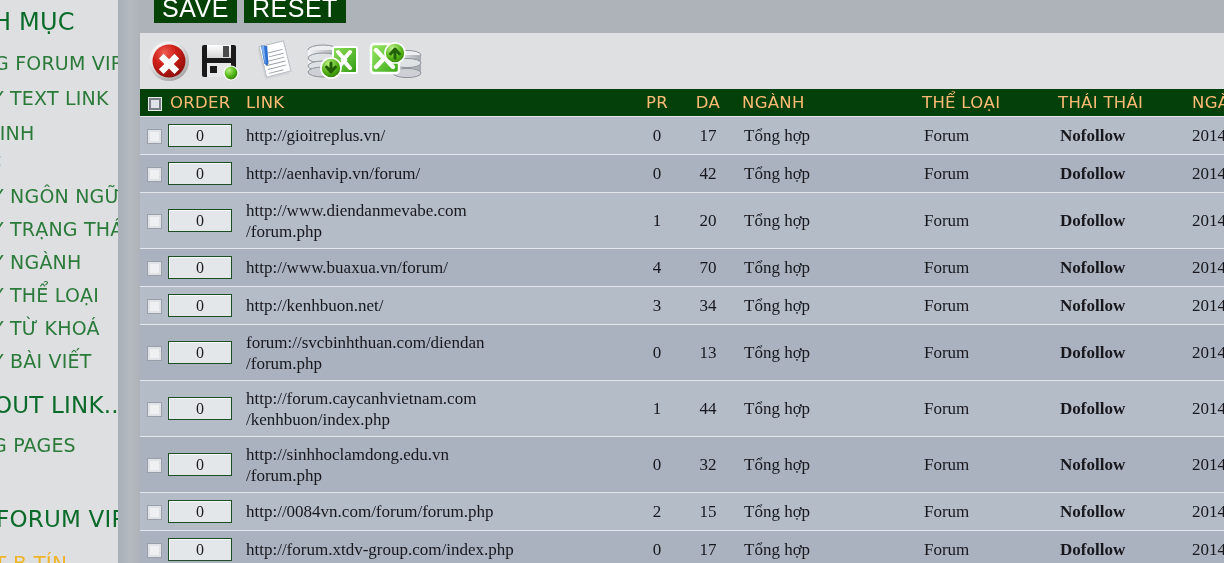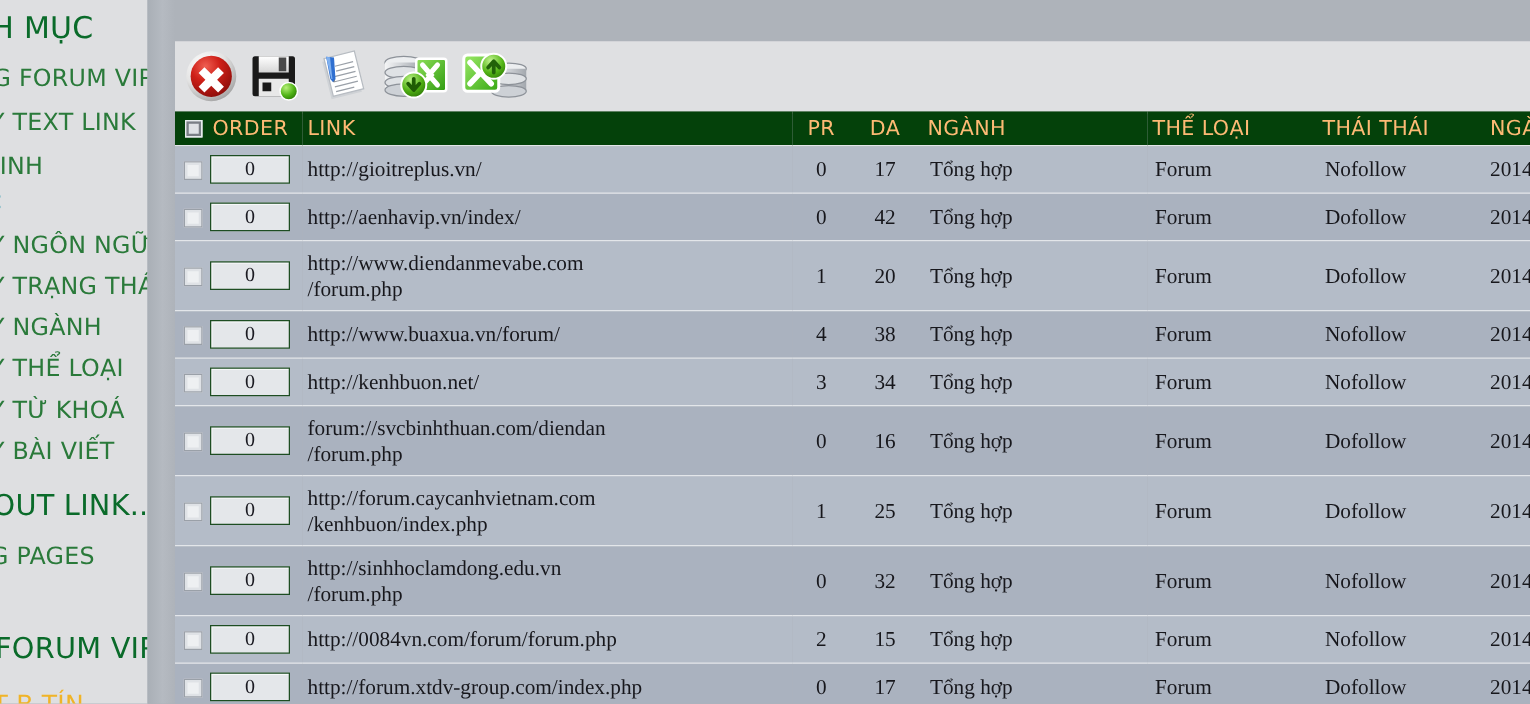--- a/index.html
+++ b/index.html
@@ -94,21 +94,21 @@
   tbody td{
     padding:0;border-top:1px solid #e3e6ea;
     color:#17171c;font-size:17px;vertical-align:middle;
     font-family:"Liberation Serif", serif;
   }
   tbody td.c-chk{text-align:center;}
   tbody td.c-link{padding-left:4px;line-height:21px;}
   tbody td.c-pr,tbody td.c-da{text-align:center;}
   tbody td.c-nganh{padding-left:8px;}
   tbody td.c-theloai{padding-left:6px;}
-  tbody td.c-trangthai{padding-left:8px;}
+  tbody td.c-trangthai{padding-left:8px;font-weight:bold;}
   tbody td.c-ngay{padding-left:4px;}
   tr.h1 td{height:37px;}
   tr.h2 td{height:55px;}
 
   .row-chk{
     width:13px;height:13px;display:inline-block;
     background:#eef0f2;border:1px solid #9aa0a8;
     box-shadow:inset 0 0 0 2px #dfe2e6;
     vertical-align:middle;cursor:pointer;
   }
@@ -143,20 +143,24 @@
       <div class="side-item" style="top: 284px; left: -8px; font-size: 19px; color: rgb(42, 122, 58);">Y THỂ LOẠI</div>
       <div class="side-item" style="top: 317px; left: -8px; font-size: 19px; color: rgb(42, 122, 58);">Y TỪ KHOÁ</div>
       <div class="side-item" style="top: 350px; left: -8px; font-size: 19px; color: rgb(42, 122, 58);">Y BÀI VIẾT</div>
       <div class="side-item" style="top: 392px; left: -6px; font-size: 23px; color: rgb(10, 107, 42);">OUT LINK...</div>
       <div class="side-item" style="top: 434px; left: -8px; font-size: 19px; color: rgb(42, 122, 58);">G PAGES</div>
       <div class="side-item" style="top: 506px; left: -4px; font-size: 23px; color: rgb(10, 107, 42);">FORUM VIP</div>
       <div class="side-item" style="top: 551px; left: -6px; font-size: 20px; color: rgb(240, 180, 40);">T B TÍN</div>
     </div>
   <div id="sidebar-edge"></div>
 
+  <div id="topbar">
+    <button class="tbtn" id="save-button">SAVE</button>
+    <button class="tbtn" id="reset-button">RESET</button>
+  </div>
 
   <div id="toolbar">
 
     <button class="tool" id="tool-delete">
       <svg width="46" height="46" viewBox="0 0 46 46">
         <defs>
           <radialGradient id="gDelOuter" cx="35%" cy="28%" r="80%">
             <stop offset="0%" stop-color="#ffffff"></stop>
               <stop offset="55%" stop-color="#e3e3e3"></stop>
             <stop offset="100%" stop-color="#9d9d9d"></stop>
@@ -308,21 +312,21 @@
             <td class="c-da">17</td>
             <td class="c-nganh">Tổng hợp</td>
             <td class="c-theloai">Forum</td>
             <td class="c-trangthai">Nofollow</td>
             <td class="c-ngay">2014-05-23</td>
           </tr>
           <tr class="alt h1">
             <td class="c-chk"><span class="row-chk"></span></td>
             <td class="c-order"><input class="order-input" type="text" value="0" style=""></td>
             <td class="c-link">
-              <div>http://aenhavip.vn/index/</div>
+              <div>http://aenhavip.vn/forum/</div>
             </td>
             <td class="c-pr">0</td>
             <td class="c-da">42</td>
             <td class="c-nganh">Tổng hợp</td>
             <td class="c-theloai">Forum</td>
             <td class="c-trangthai">Dofollow</td>
             <td class="c-ngay">2014-05-23</td>
           </tr>
           <tr class="h2">
             <td class="c-chk"><span class="row-chk"></span></td>
@@ -338,21 +342,21 @@
             <td class="c-trangthai">Dofollow</td>
             <td class="c-ngay">2014-05-23</td>
           </tr>
           <tr class="alt h1">
             <td class="c-chk"><span class="row-chk"></span></td>
             <td class="c-order"><input class="order-input" type="text" value="0" style=""></td>
             <td class="c-link">
               <div>http://www.buaxua.vn/forum/</div>
             </td>
             <td class="c-pr">4</td>
-            <td class="c-da">38</td>
+            <td class="c-da">70</td>
             <td class="c-nganh">Tổng hợp</td>
             <td class="c-theloai">Forum</td>
             <td class="c-trangthai">Nofollow</td>
             <td class="c-ngay">2014-05-23</td>
           </tr>
           <tr class="h1">
             <td class="c-chk"><span class="row-chk"></span></td>
             <td class="c-order"><input class="order-input" type="text" value="0" style=""></td>
             <td class="c-link">
               <div>http://kenhbuon.net/</div>
@@ -365,35 +369,35 @@
             <td class="c-ngay">2014-05-23</td>
           </tr>
           <tr class="alt h2">
             <td class="c-chk"><span class="row-chk"></span></td>
             <td class="c-order"><input class="order-input" type="text" value="0" style=""></td>
             <td class="c-link">
               <div>forum://svcbinhthuan.com/diendan</div>
               <div>/forum.php</div>
             </td>
             <td class="c-pr">0</td>
-            <td class="c-da">16</td>
+            <td class="c-da">13</td>
             <td class="c-nganh">Tổng hợp</td>
             <td class="c-theloai">Forum</td>
             <td class="c-trangthai">Dofollow</td>
             <td class="c-ngay">2014-05-23</td>
           </tr>
           <tr class="h2">
             <td class="c-chk"><span class="row-chk"></span></td>
             <td class="c-order"><input class="order-input" type="text" value="0" style=""></td>
             <td class="c-link">
               <div>http://forum.caycanhvietnam.com</div>
               <div>/kenhbuon/index.php</div>
             </td>
             <td class="c-pr">1</td>
-            <td class="c-da">25</td>
+            <td class="c-da">44</td>
             <td class="c-nganh">Tổng hợp</td>
             <td class="c-theloai">Forum</td>
             <td class="c-trangthai">Dofollow</td>
             <td class="c-ngay">2014-05-23</td>
           </tr>
           <tr class="alt h2">
             <td class="c-chk"><span class="row-chk"></span></td>
             <td class="c-order"><input class="order-input" type="text" value="0" style=""></td>
             <td class="c-link">
               <div>http://sinhhoclamdong.edu.vn</div>

